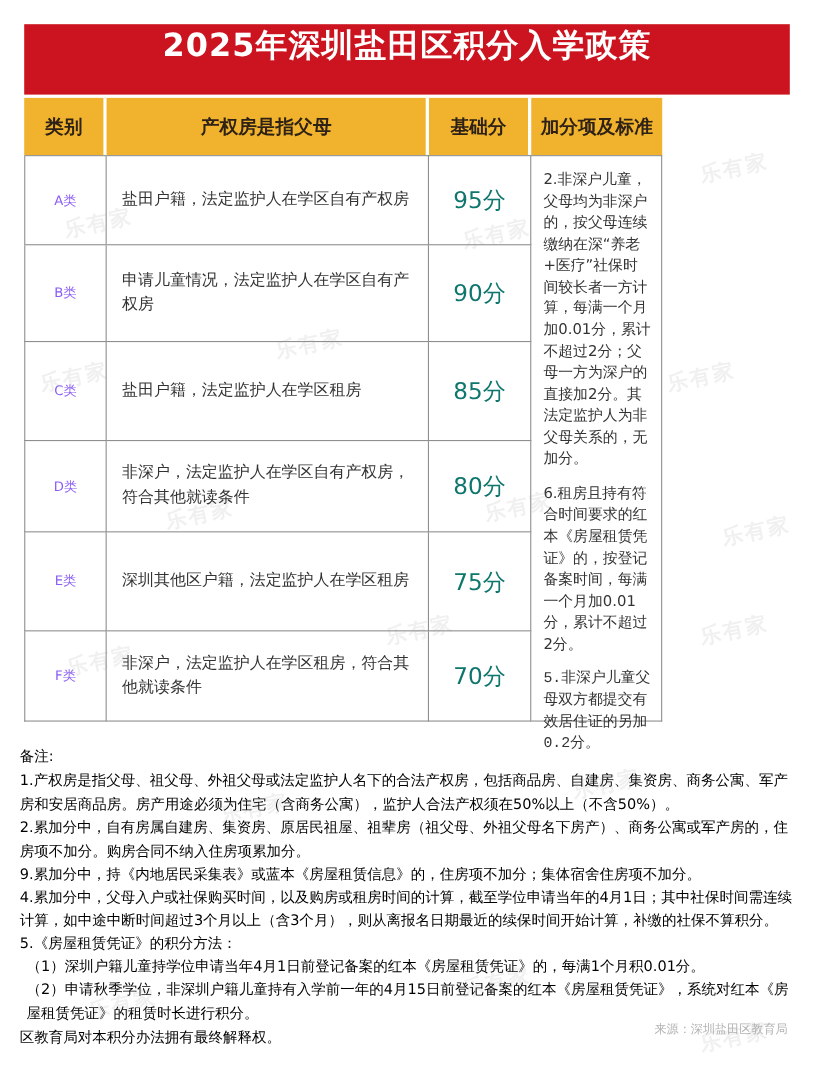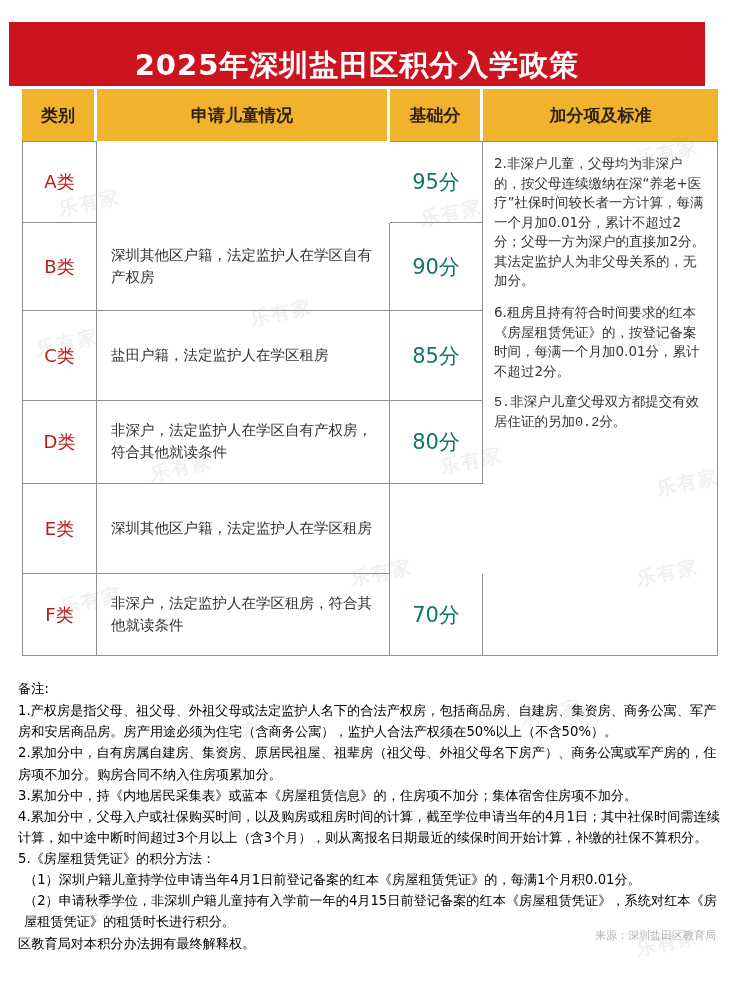--- a/index.html
+++ b/index.html
@@ -10,50 +10,50 @@
     color:#333;
   }
   
   .wm {
     position:absolute; font-size:19px; font-weight:bold; color:#9a9a9a;
     opacity:.14; transform:rotate(-12deg); pointer-events:none; z-index:6;
     letter-spacing:2px; white-space:nowrap;
   }
   
   .banner {
-    position:absolute; left:9px; top:22px; width:696px; height:64px;
-    background:#cb141f; display:flex; align-items:flex-end; justify-content:center;
+    position:absolute; left:22px; top:22px; width:696px; height:64px;
+    background:#cb141f; display:flex; align-items:flex-start; justify-content:center;
     z-index:2;
   }
   .banner-title {
     color:#ffffff; font-size:29px; font-weight:bold; letter-spacing:1px;
   }
   
   .policy-table {
-    position:absolute; left:22px; top:89px; width:696px; z-index:2;
+    position:absolute; left:22px; top:89px; width:580px; z-index:2;
     display:grid;
     grid-template-columns:75px 293px 93px 1fr;
     grid-template-rows:52px 82px 88px 90px 83px 90px 82px;
     background:#ffffff;
   }
   .th {
     background:#f1b32e; color:#2e2115; font-weight:bold; font-size:17px;
     display:flex; align-items:center; justify-content:center;
     border-right:3px solid #ffffff; grid-row:1;
   }
   .th.last { border-right:none; }
   .cell { border-right:1px solid #8f8f8f; border-bottom:1px solid #8f8f8f; }
   .col1 { grid-column:1; border-left:1px solid #8f8f8f; }
   .col2 { grid-column:2; }
   .col3 { grid-column:3; }
   .rtop { border-top:1px solid #8f8f8f; }
   .r2{grid-row:2}.r3{grid-row:3}.r4{grid-row:4}.r5{grid-row:5}.r6{grid-row:6}.r7{grid-row:7}
   .cat-cell {
     display:flex; align-items:center; justify-content:center;
-    font-size:18px; color:#b91c1c;
+    font-size:12px; color:#8b5cf6;
   }
   .sit-cell {
     display:flex; align-items:center; padding:8px 14px;
     font-size:14.5px; color:#333; line-height:1.5;
   }
   .score-cell {
     display:flex; align-items:center; justify-content:center;
     font-size:21px; color:#0f766e;
   }
   .bonus-cell {
@@ -100,59 +100,61 @@
 <span class="wm" style="left:420px;top:880px">乐有家</span>
 <span class="wm" style="left:636px;top:930px">乐有家</span>
 
 <div class="banner">
   <div class="banner-title">2025年深圳盐田区积分入学政策</div>
 </div>
 
 <div class="policy-table">
 
   <div class="th">类别</div>
-  <div class="th">申请儿童情况</div>
+  <div class="th">产权房是指父母</div>
   <div class="th">基础分</div>
   <div class="th last">加分项及标准</div>
 
   <div class="bonus-cell">
     <p>2.非深户儿童，父母均为非深户的，按父母连续缴纳在深“养老+医疗”社保时间较长者一方计算，每满一个月加0.01分，累计不超过2分；父母一方为深户的直接加2分。其法定监护人为非父母关系的，无加分。</p>
     <p>6.租房且持有符合时间要求的红本《房屋租赁凭证》的，按登记备案时间，每满一个月加0.01分，累计不超过2分。</p>
     <p>5.非深户儿童父母双方都提交有效居住证的另加0.2分。</p>
   </div>
 
   <div class="cell cat-cell col1 rtop r2">A类</div>
+  <div class="cell sit-cell col2 rtop r2">盐田户籍，法定监护人在学区自有产权房</div>
   <div class="cell score-cell col3 rtop r2">95分</div>
 
   <div class="cell cat-cell col1 r3">B类</div>
-  <div class="cell sit-cell col2 r3">深圳其他区户籍，法定监护人在学区自有产权房</div>
+  <div class="cell sit-cell col2 r3">申请儿童情况，法定监护人在学区自有产权房</div>
   <div class="cell score-cell col3 r3">90分</div>
 
   <div class="cell cat-cell col1 r4">C类</div>
   <div class="cell sit-cell col2 r4">盐田户籍，法定监护人在学区租房</div>
   <div class="cell score-cell col3 r4">85分</div>
 
   <div class="cell sit-cell col2 r5">非深户，法定监护人在学区自有产权房，符合其他就读条件</div>
   <div class="cell cat-cell col1 r5">D类</div>
   <div class="cell score-cell col3 r5">80分</div>
 
   <div class="cell cat-cell col1 r6">E类</div>
   <div class="cell sit-cell col2 r6">深圳其他区户籍，法定监护人在学区租房</div>
+  <div class="cell score-cell col3 r6">75分</div>
 
   <div class="cell cat-cell col1 r7">F类</div>
   <div class="cell sit-cell col2 r7">非深户，法定监护人在学区租房，符合其他就读条件</div>
   <div class="cell score-cell col3 r7">70分</div>
 
 </div>
 
 <div class="remarks">
   <div class="heading">备注:</div>
   <p class="line">1.产权房是指父母、祖父母、外祖父母或法定监护人名下的合法产权房，包括商品房、自建房、集资房、商务公寓、军产房和安居商品房。房产用途必须为住宅（含商务公寓），监护人合法产权须在50%以上（不含50%）。</p>
   <p class="line">2.累加分中，自有房属自建房、集资房、原居民祖屋、祖辈房（祖父母、外祖父母名下房产）、商务公寓或军产房的，住房项不加分。购房合同不纳入住房项累加分。</p>
-  <p class="line">3.累加分中，持《内地居民采集表》或蓝本《房屋租赁信息》的，住房项不加分；集体宿舍住房项不加分。</p>
+  <p class="line">9.累加分中，持《内地居民采集表》或蓝本《房屋租赁信息》的，住房项不加分；集体宿舍住房项不加分。</p>
   <p class="line">4.累加分中，父母入户或社保购买时间，以及购房或租房时间的计算，截至学位申请当年的4月1日；其中社保时间需连续计算，如中途中断时间超过3个月以上（含3个月），则从离报名日期最近的续保时间开始计算，补缴的社保不算积分。</p>
   <p class="line">5.《房屋租赁凭证》的积分方法：</p>
   <p class="line indent">（1）深圳户籍儿童持学位申请当年4月1日前登记备案的红本《房屋租赁凭证》的，每满1个月积0.01分。</p>
   <p class="line indent">（2）申请秋季学位，非深圳户籍儿童持有入学前一年的4月15日前登记备案的红本《房屋租赁凭证》，系统对红本《房屋租赁凭证》的租赁时长进行积分。</p>
   <p class="line">区教育局对本积分办法拥有最终解释权。</p>
 </div>
 
 <div class="source">来源：深圳盐田区教育局</div>
 
 </body></html>

